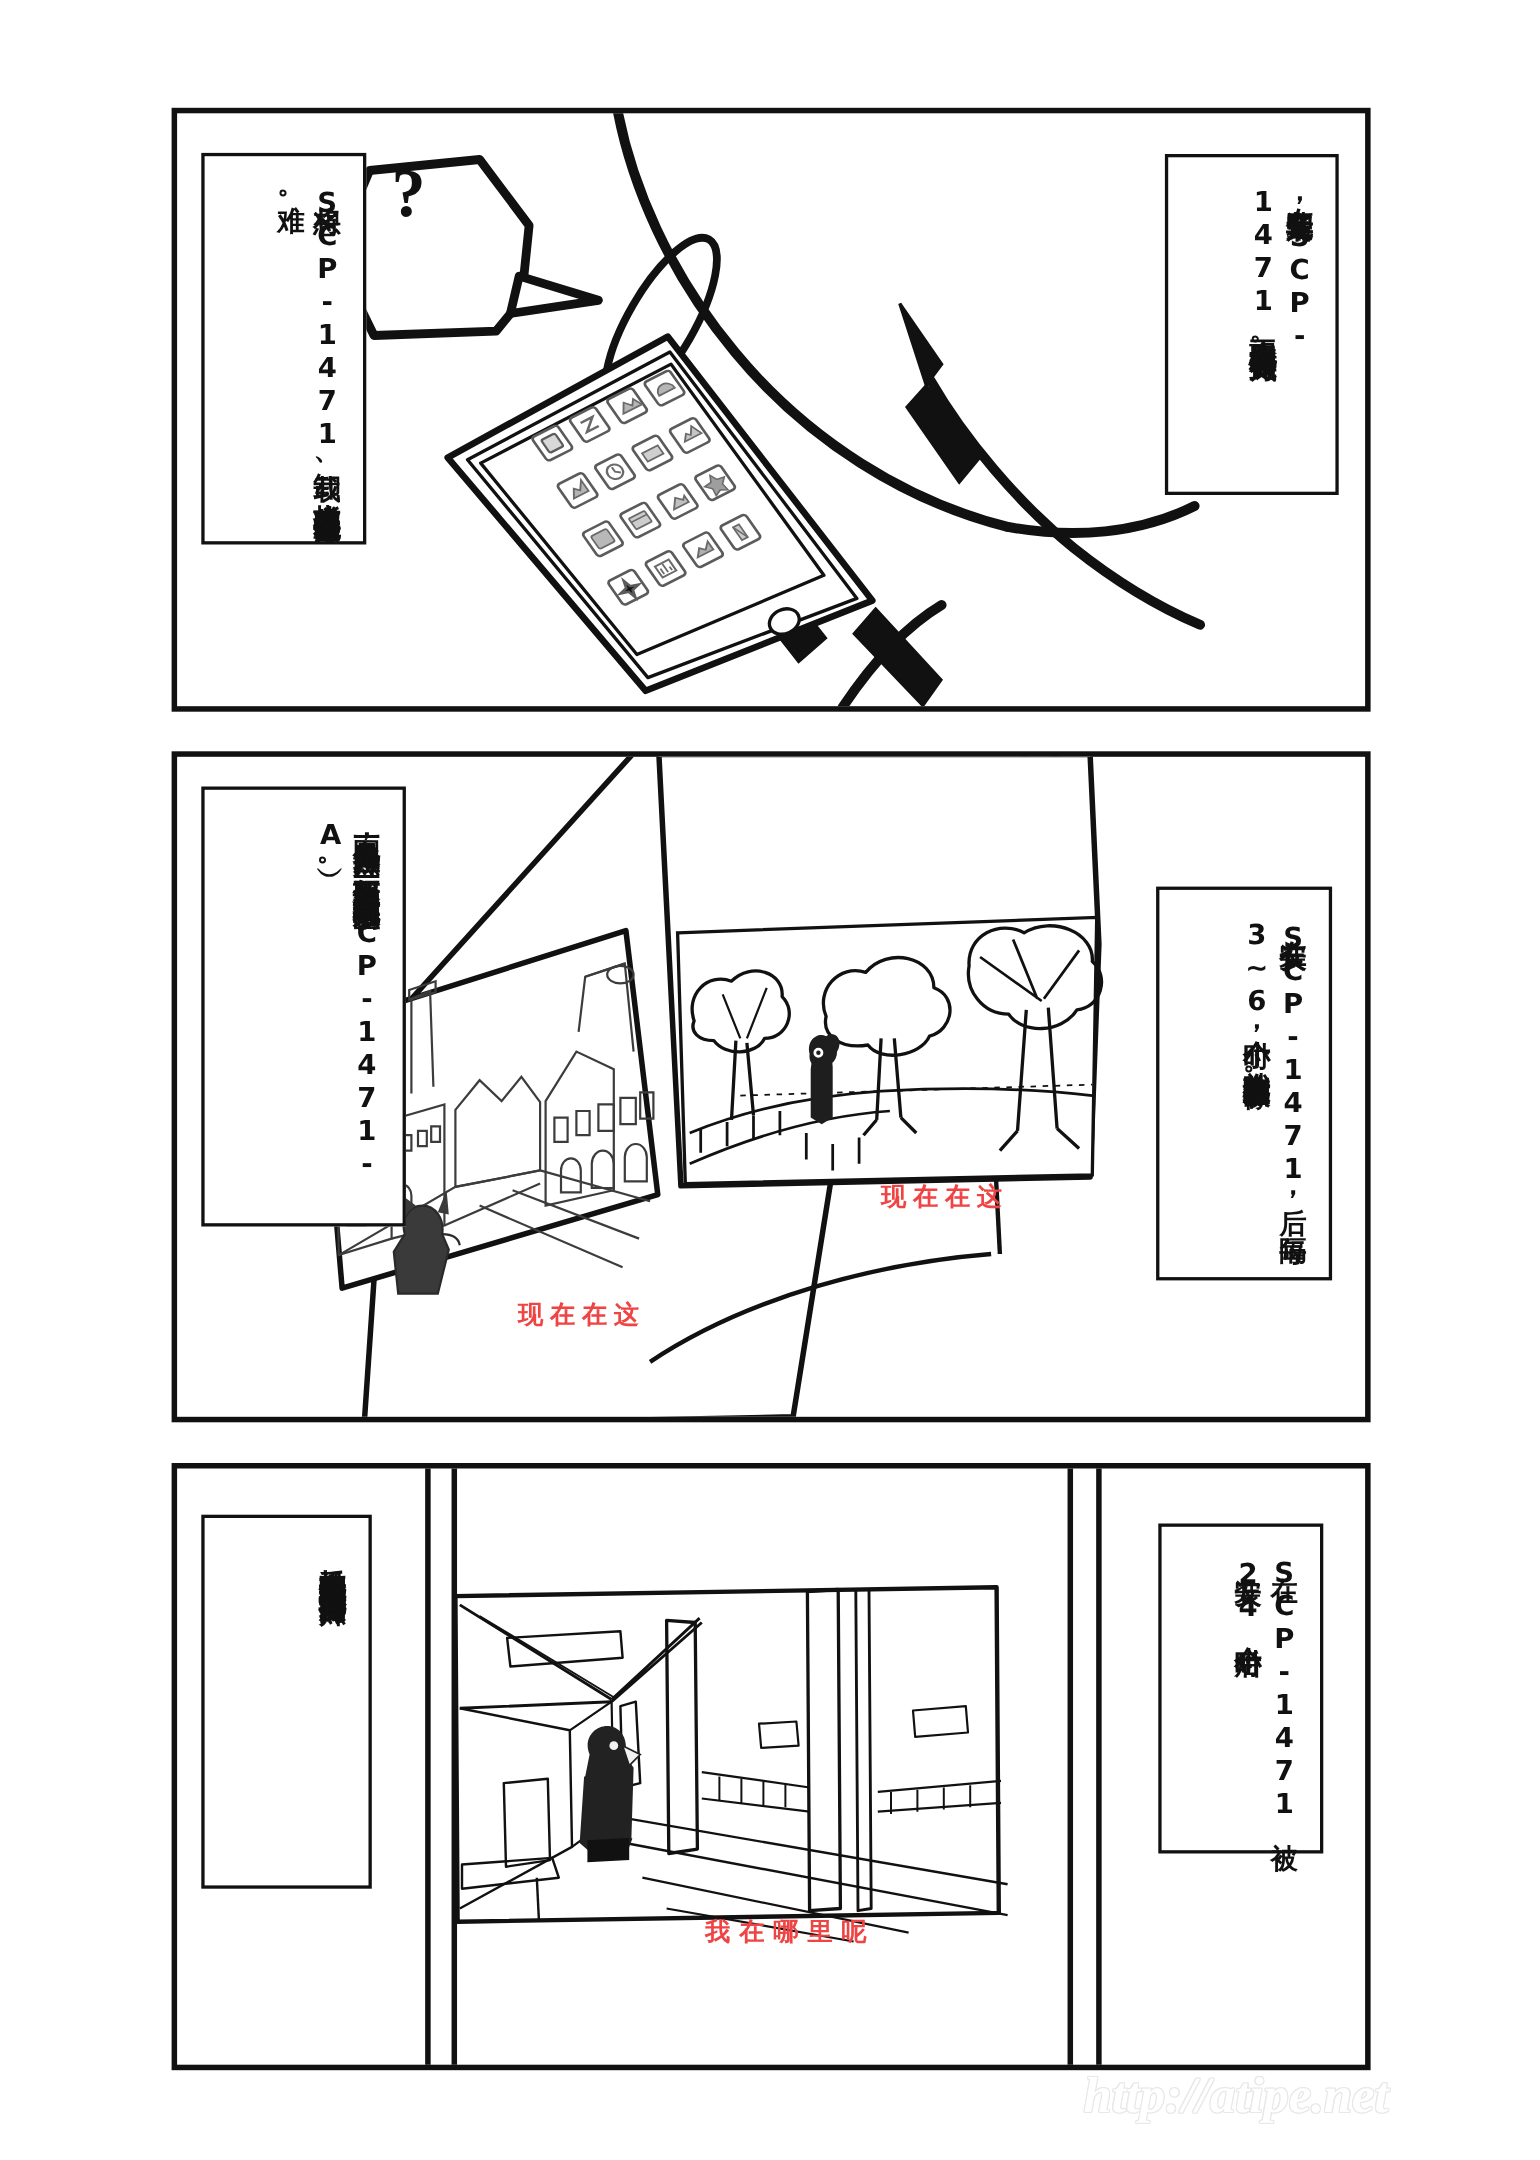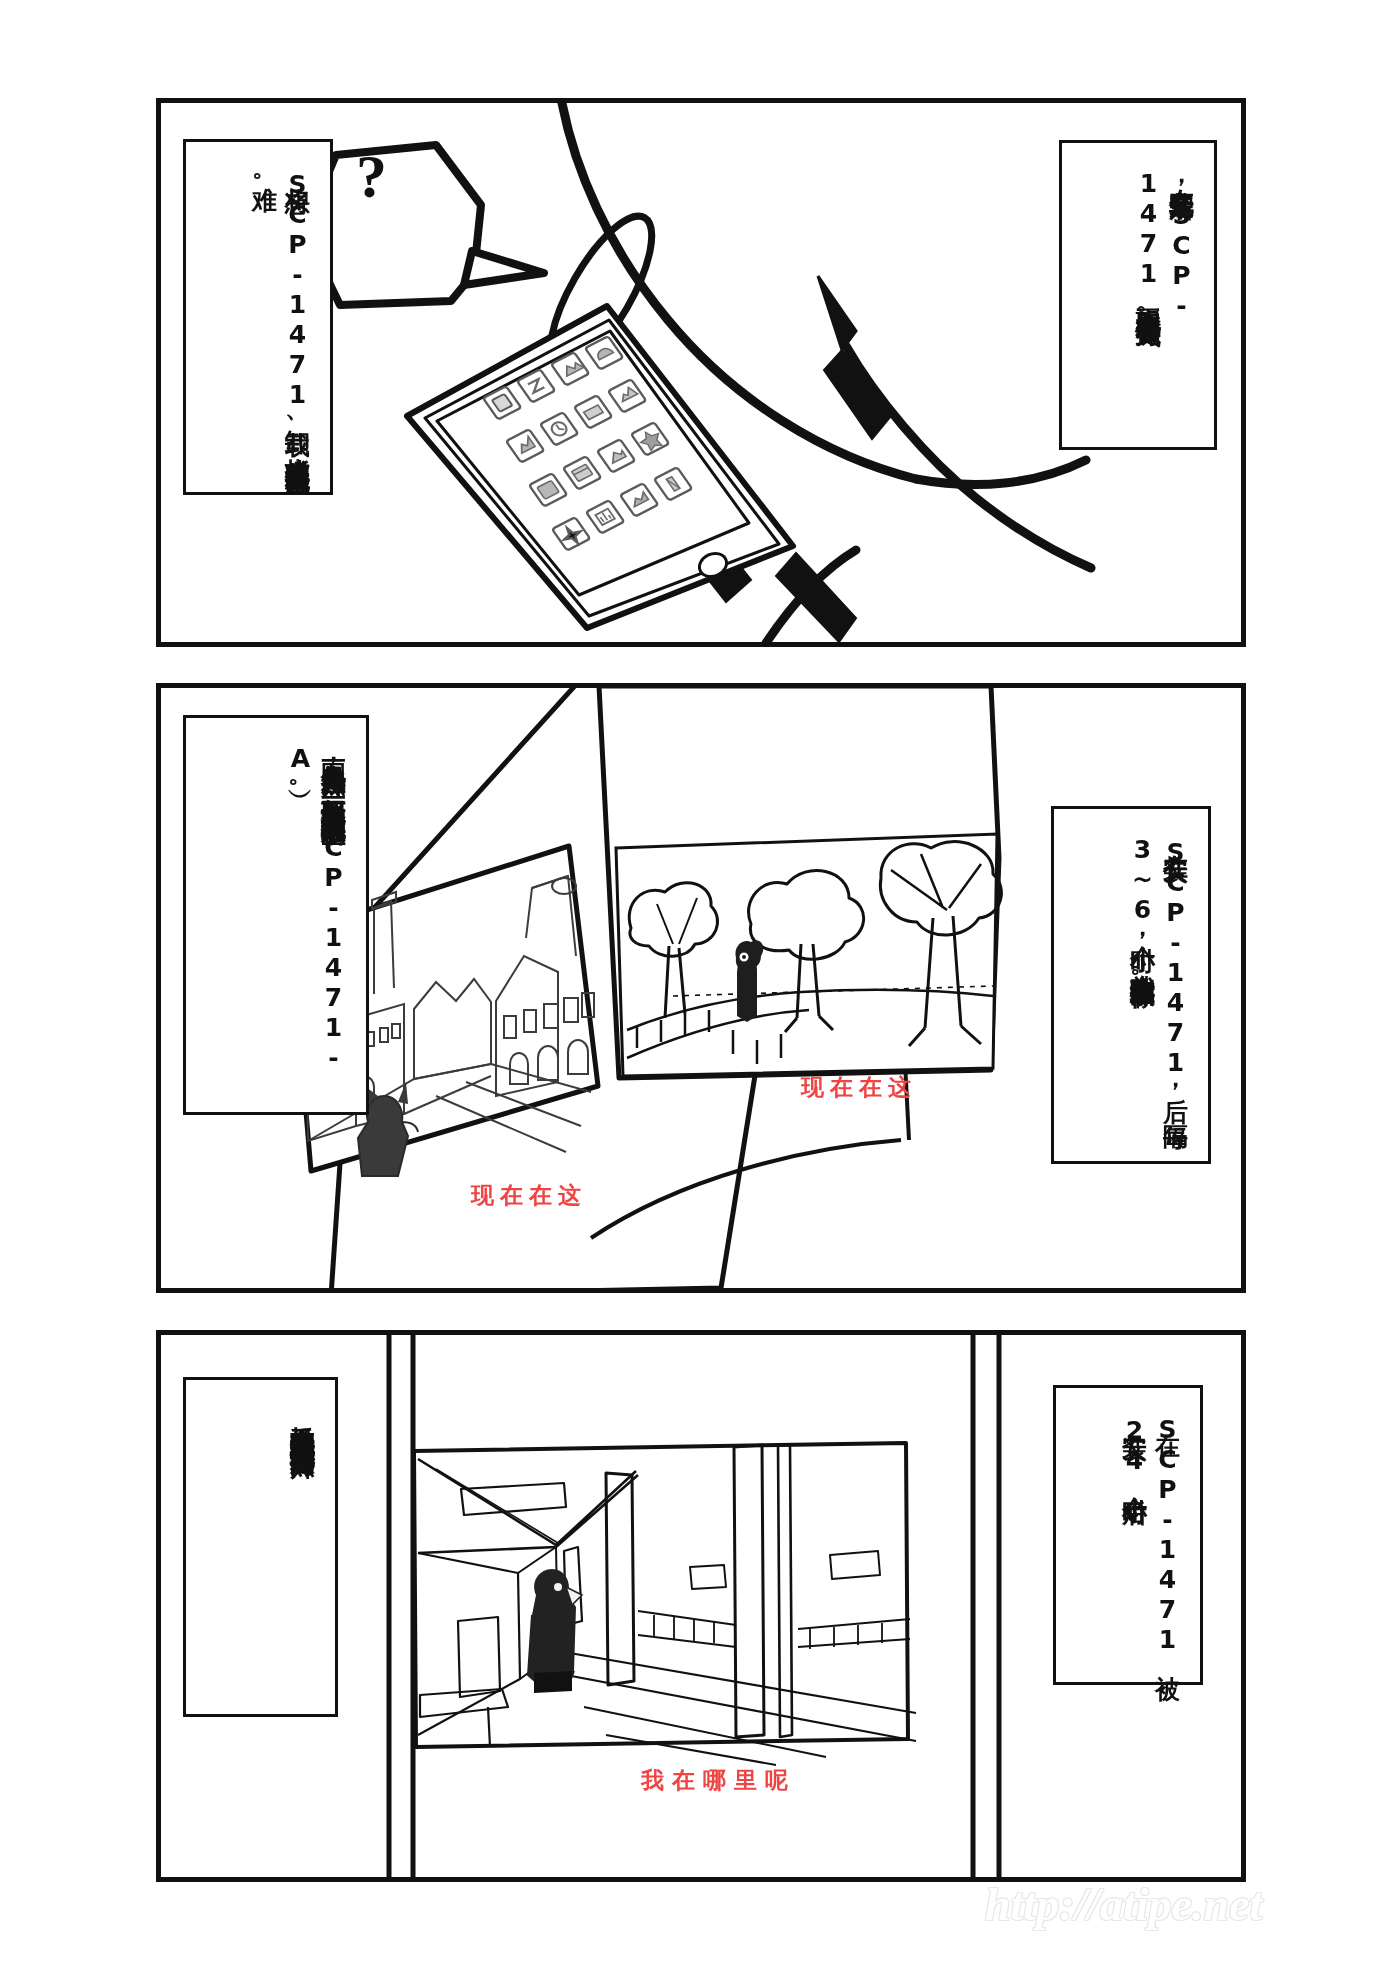--- a/index.html
+++ b/index.html
@@ -410,21 +410,21 @@
         <g>
           <path d="M 130 160 C 124 146 134 134 146 134 C 158 134 166 146 162 160
                    L 170 172 L 168 236 L 158 250 L 130 248 L 126 180 Z" fill="#222222"></path>
           <path d="M 126 180 L 122 240 L 138 254 L 162 252 L 168 236" fill="#222222" stroke="#222222" stroke-width="2"></path>
           <path d="M 128 238 L 166 236 L 166 256 L 128 258 Z" fill="#111111"></path>
           <path d="M 160 152 L 176 160 L 166 170 Z" fill="#f2f2f2" stroke="#222222" stroke-width="1.6"></path>
           <circle cx="152" cy="152" r="4" fill="#f2f2f2"></circle>
         </g>
       </svg>
     </div>
-    <div class="hand-caption" style="left:480px; top:430px; letter-spacing:8px;">我在哪里呢</div>
+    <div class="hand-caption" style="left:480px; top:406px; letter-spacing:8px;">我在哪里呢</div>
 
     <div class="caption-box" style="left:22px; top:42px; width:155px; height:340px;">
       <span>手机的主人就会收到以平时常去的一些地方为背景所拍摄的照片。</span>
     </div>
 
     <div class="caption-box" style="left:892px; top:50px; width:150px; height:300px;">
       <span>在SCP-1471被安装24个小时后</span>
     </div>
   </div>
 

